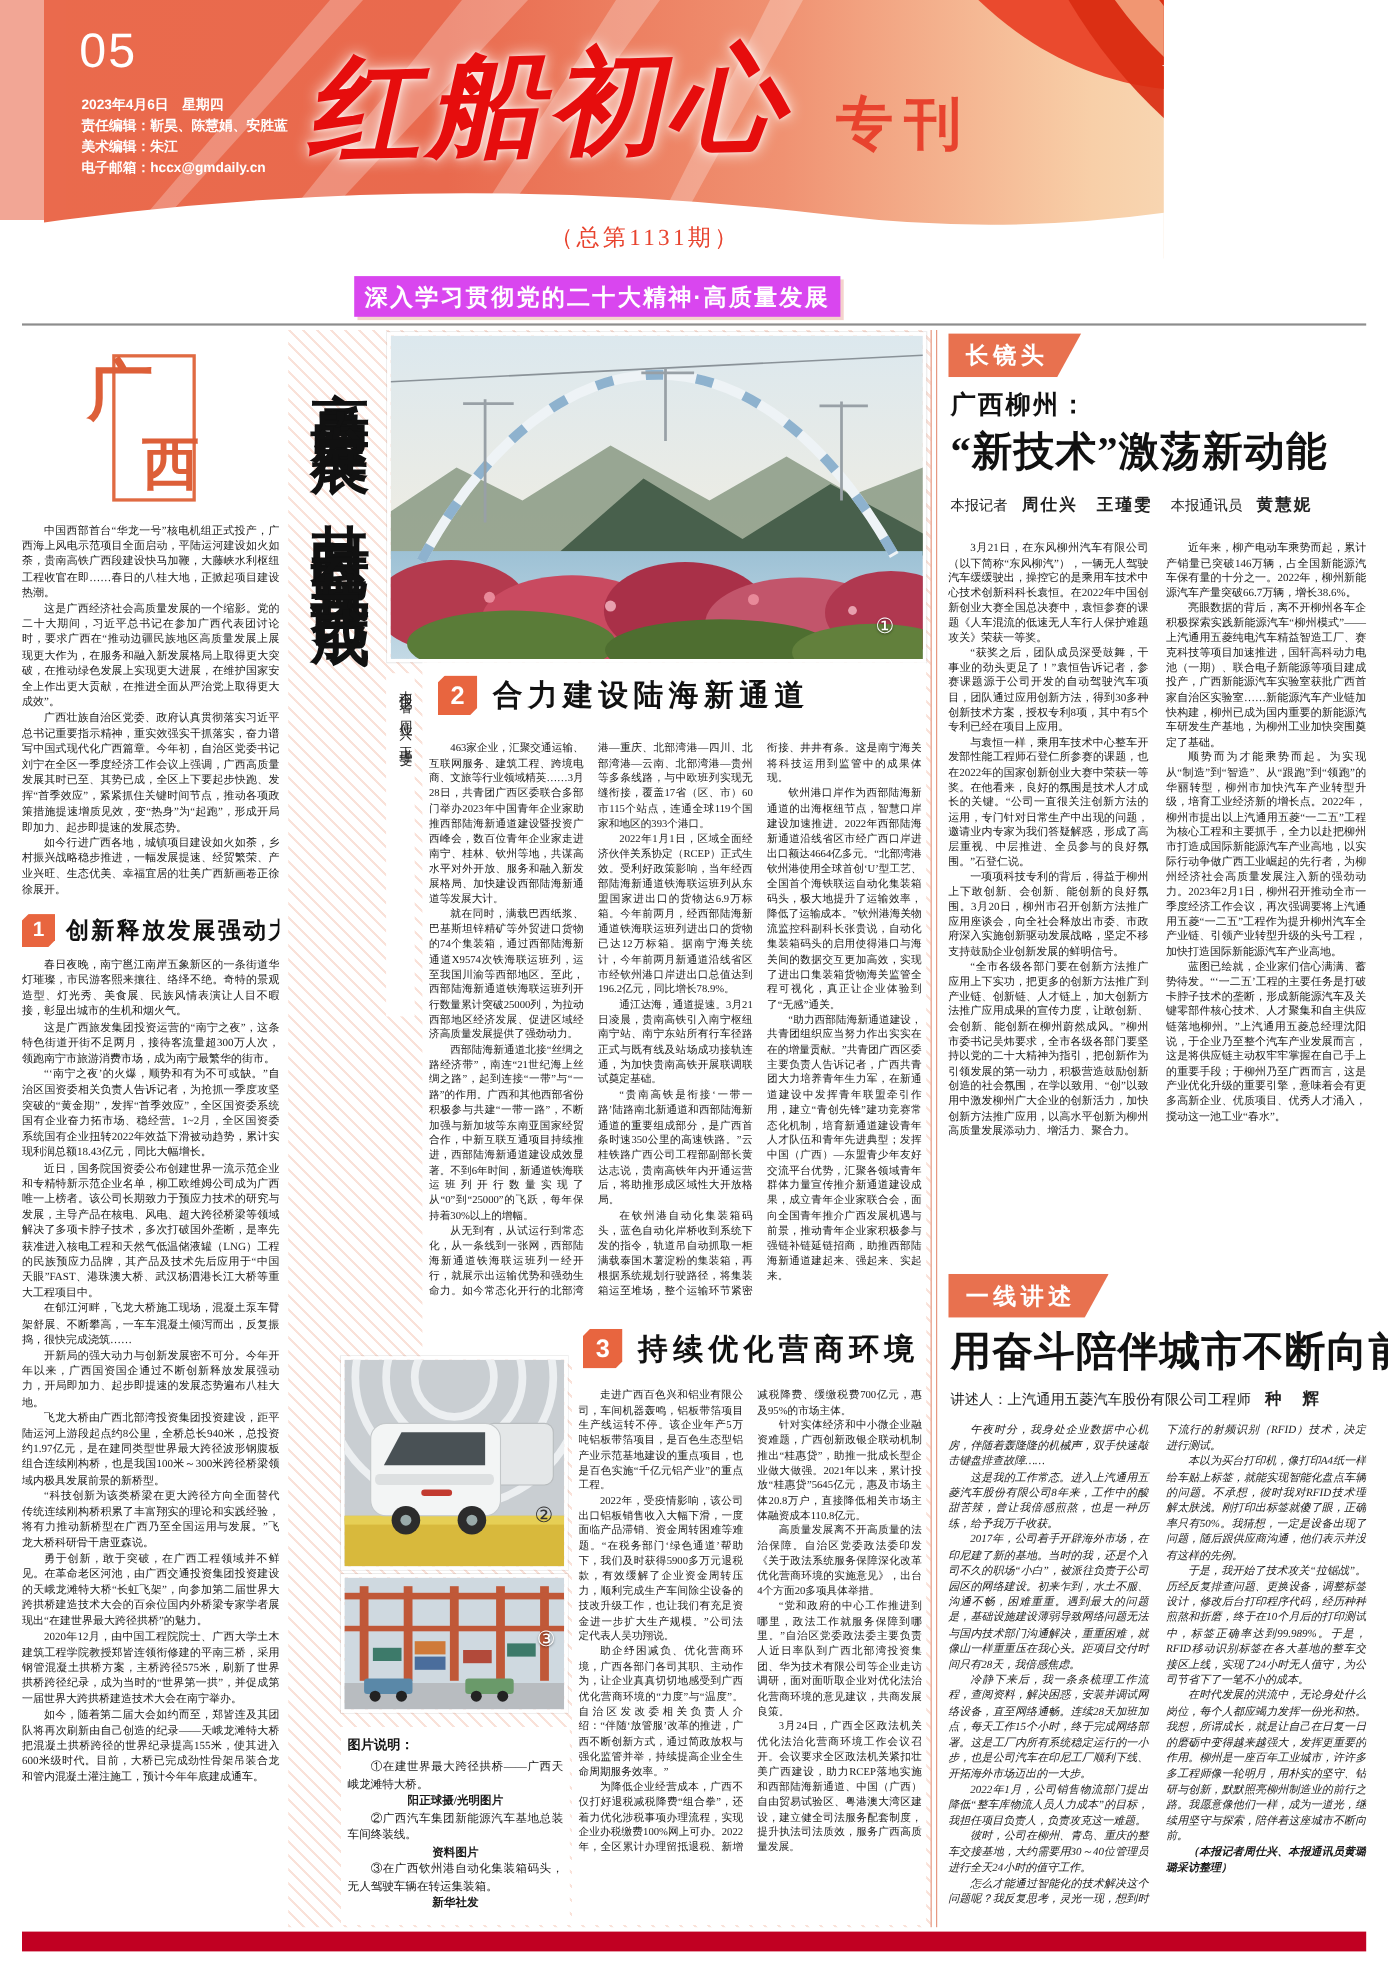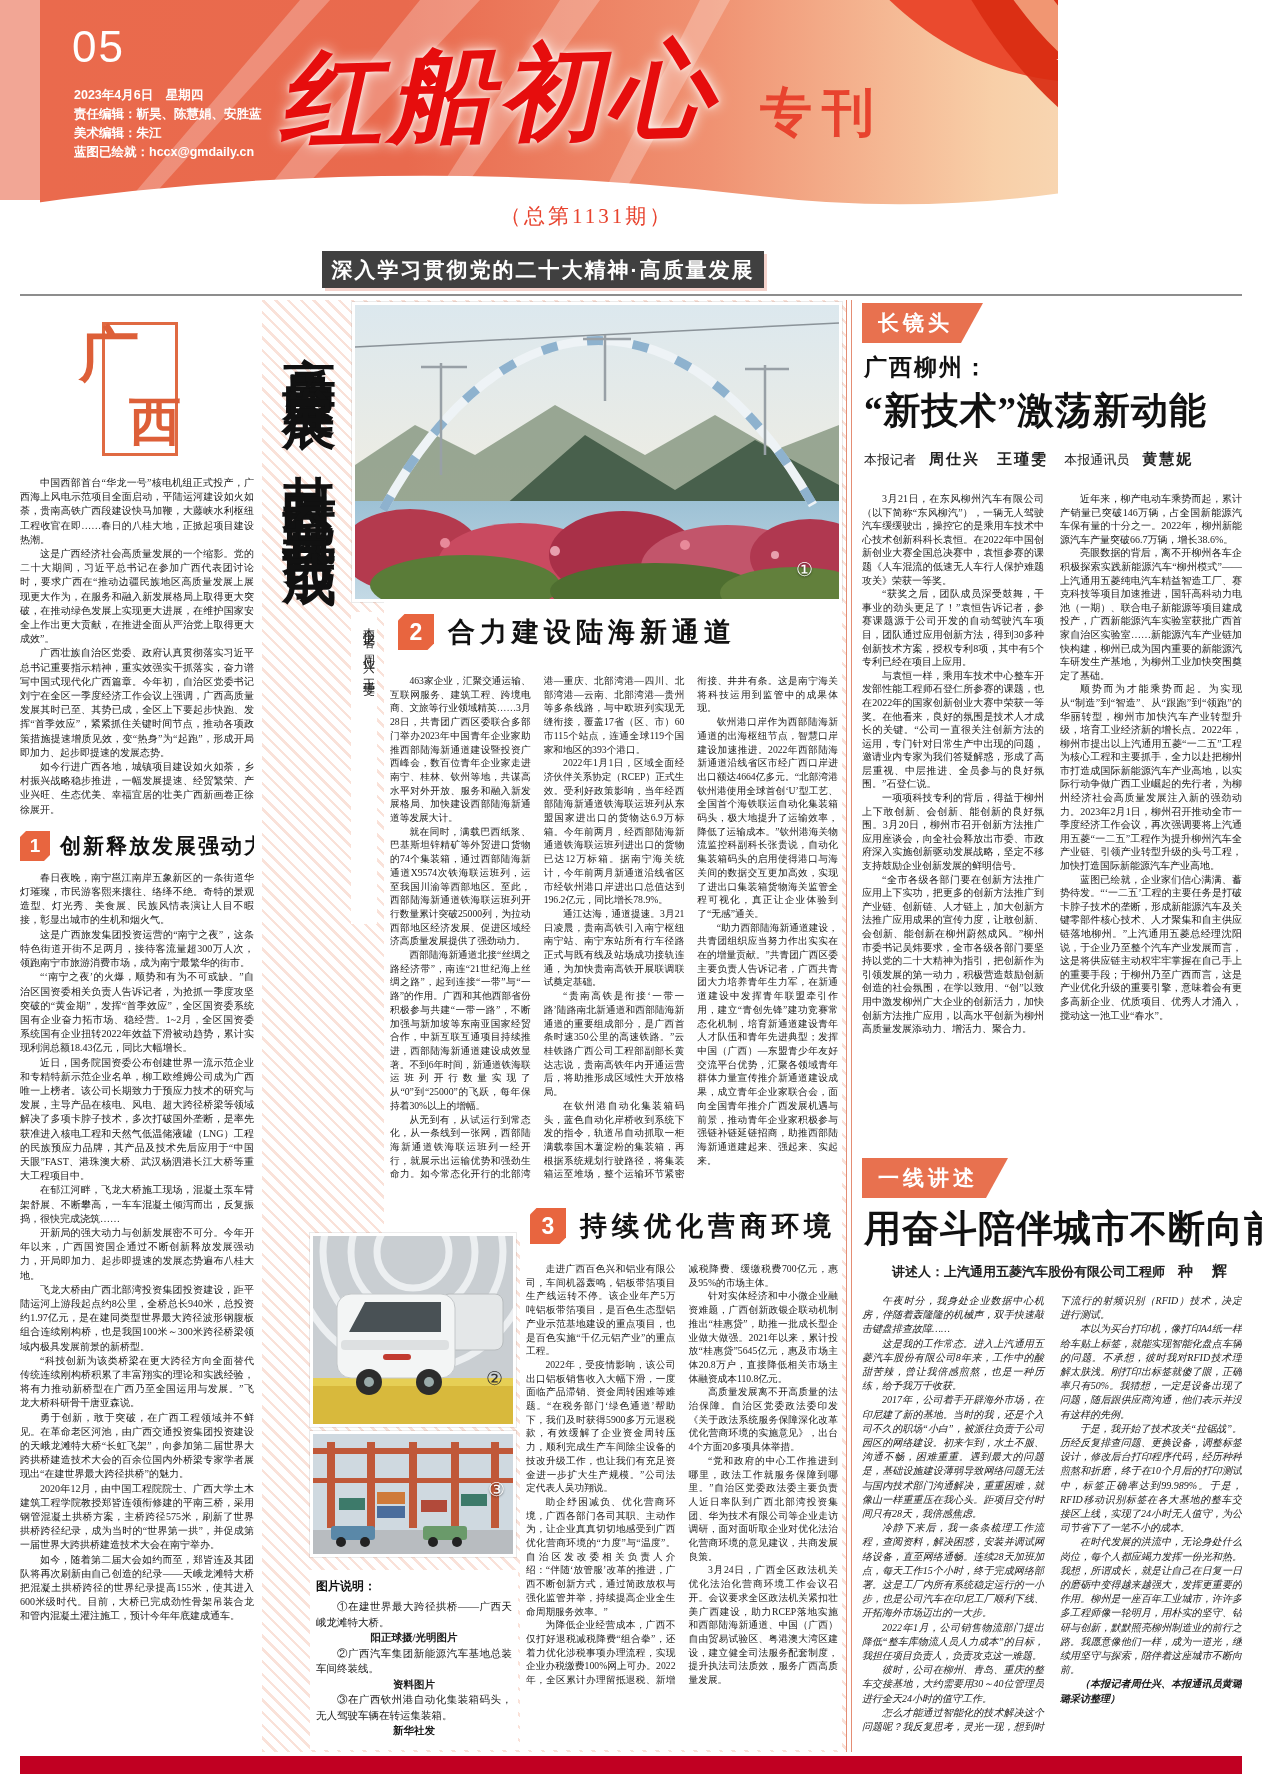--- a/index.html
+++ b/index.html
@@ -10,21 +10,21 @@
   
   #header { left:0; top:0; width:1058px; height:250px; overflow:hidden; }
   #header svg { position:absolute; left:0; top:0; }
   .pageno { left:72px; top:22px; font:300 44px "Liberation Sans",sans-serif; color:#ffffff; letter-spacing:2px; }
   .edition-info { left:74px; top:86px; color:#ffffff; font:700 12.5px "Liberation Sans",sans-serif; line-height:19px; }
   .masthead { left:278px; top:26px; color:#e60d0d; font:900 104px "DejaVu Serif",serif; font-style:italic; letter-spacing:6px; text-shadow:0 0 14px rgba(255,255,255,.95), 0 0 4px rgba(255,255,255,.8); transform:rotate(-1.5deg); white-space:nowrap; }
   .masthead-sub { left:760px; top:78px; color:#e8432e; font:700 52px "Liberation Sans",sans-serif; letter-spacing:10px; }
   .brand { left:1062px; top:26px; color:#ffffff; font:700 30px "DejaVu Serif",serif; font-style:italic; letter-spacing:3px; transform:rotate(-5deg); }
   .issue { left:500px; top:202px; color:#e8432e; font:400 21px "Liberation Serif",serif; letter-spacing:3px; }
 
-  .slogan { left:322px; top:251px; width:442px; height:37px; background:#404040; color:#ffffff; font:700 21px "Liberation Sans",sans-serif; letter-spacing:2px; display:flex; align-items:center; justify-content:center; box-shadow:3px 3px 0 rgba(210,80,50,.25); }
+  .slogan { left:322px; top:251px; width:442px; height:37px; background:#d946ef; color:#ffffff; font:700 21px "Liberation Sans",sans-serif; letter-spacing:2px; display:flex; align-items:center; justify-content:center; box-shadow:3px 3px 0 rgba(210,80,50,.25); }
   .main-rule { left:20px; top:294px; width:1222px; height:2px; background:#8d8d8d; }
 
   
   #left-col { left:20px; top:308px; width:234px; height:1446px; overflow:hidden; text-align:justify; }
   .region-box { position:relative; width:76px; height:134px; border:3px solid #e06a42; margin:14px 0 20px 82px; }
   .region-box .gx1 { position:absolute; left:-26px; top:-10px; font:700 60px "DejaVu Serif",serif; color:#dd5f38; }
   .region-box .gx2 { position:absolute; right:-6px; bottom:-4px; font:700 52px "DejaVu Serif",serif; color:#dd5f38; }
   .bodytext p { font-size:10px; line-height:14.2px; color:#1a1a1a; text-indent:2em; }
   .sec-head { display:flex; align-items:center; gap:10px; margin:14px 0 10px 0; }
   .badge { flex:0 0 auto; width:30px; height:30px; background:#e8653f; color:#fff; font:700 19px "Liberation Sans",sans-serif; display:flex; align-items:center; justify-content:center; clip-path:polygon(20% 0,100% 0,100% 80%,80% 100%,0 100%,0 20%); }
@@ -62,21 +62,21 @@
   #cjt-tag { left:862px; top:303px; }
   .kicker { left:864px; top:352px; font:900 23px "Liberation Serif",serif; color:#111; letter-spacing:2px; }
   .r-headline { left:864px; top:386px; font:900 37px "Liberation Serif",serif; color:#111; letter-spacing:1px; white-space:nowrap; }
   .r-byline { left:864px; top:450px; font:400 13px "Liberation Serif",serif; color:#222; }
   .r-byline b { font-size:15px; letter-spacing:2px; }
   .rcolbody { position:absolute; left:862px; width:380px; column-count:2; column-gap:16px; text-align:justify; overflow:hidden; }
   .rcolbody p { font-size:10px; line-height:13.6px; color:#1a1a1a; text-indent:2em; }
   #cjt-body { top:492px; height:648px; }
   #yx-tag { left:862px; top:1158px; }
   #yx-headline { left:864px; top:1204px; }
-  #yx-byline { left:892px; top:1262px;font-weight:bold; }
+  #yx-byline { left:864px; top:1262px; }
   #yx-body { top:1294px; height:452px; font-style:italic; }
   #yx-body p { line-height:14.2px; }
   #yx-body p:last-child { font-weight:700; }
 
   .bottom-bar { left:20px; top:1756px; width:1222px; height:18px; background:#c10022; }
 </style>
 </head>
 <body>
 
 <div id="header" class="abs">
@@ -101,21 +101,21 @@
     <path d="M 870,-20 C 960,80 1090,120 1262,40 L 1262,-20 Z" fill="#ea4a2e"></path>
     <path d="M 960,-20 C 1030,110 1150,200 1262,190 C 1230,120 1150,30 1105,-20 Z" fill="#d92c12" opacity="0.92"></path>
     <path d="M 1000,-20 C 1070,90 1180,150 1262,120 L 1262,90 C 1180,110 1090,60 1040,-20 Z" fill="#f6b089" opacity="0.8"></path>
     <path d="M 0,250 L 0,208 Q 380,150 760,196 Q 1010,226 1262,148 L 1262,250 Z" fill="#ffffff"></path>
   </svg>
   <div class="abs pageno">05</div>
   <div class="abs edition-info">
     <div>2023年4月6日　星期四</div>
     <div>责任编辑：靳昊、陈慧娟、安胜蓝</div>
     <div>美术编辑：朱江</div>
-    <div>蓝图已绘就：hccx@gmdaily.cn</div>
+    <div>电子邮箱：hccx@gmdaily.cn</div>
   </div>
   <div class="abs masthead">红船初心</div>
   <div class="abs masthead-sub">专刊</div>
   <div class="abs brand">光明日报</div>
   <div class="abs issue">（总第1131期）</div>
 </div>
 
 <div class="abs slogan">深入学习贯彻党的二十大精神·高质量发展</div>
 <div class="abs main-rule"></div>
 

